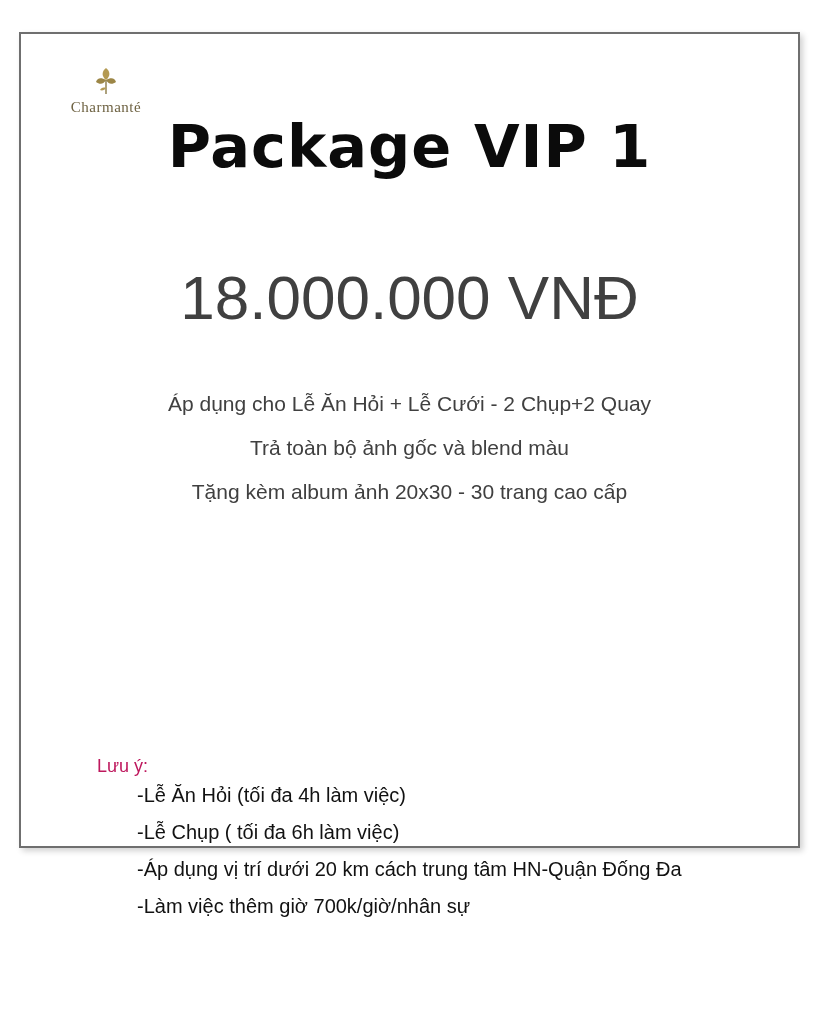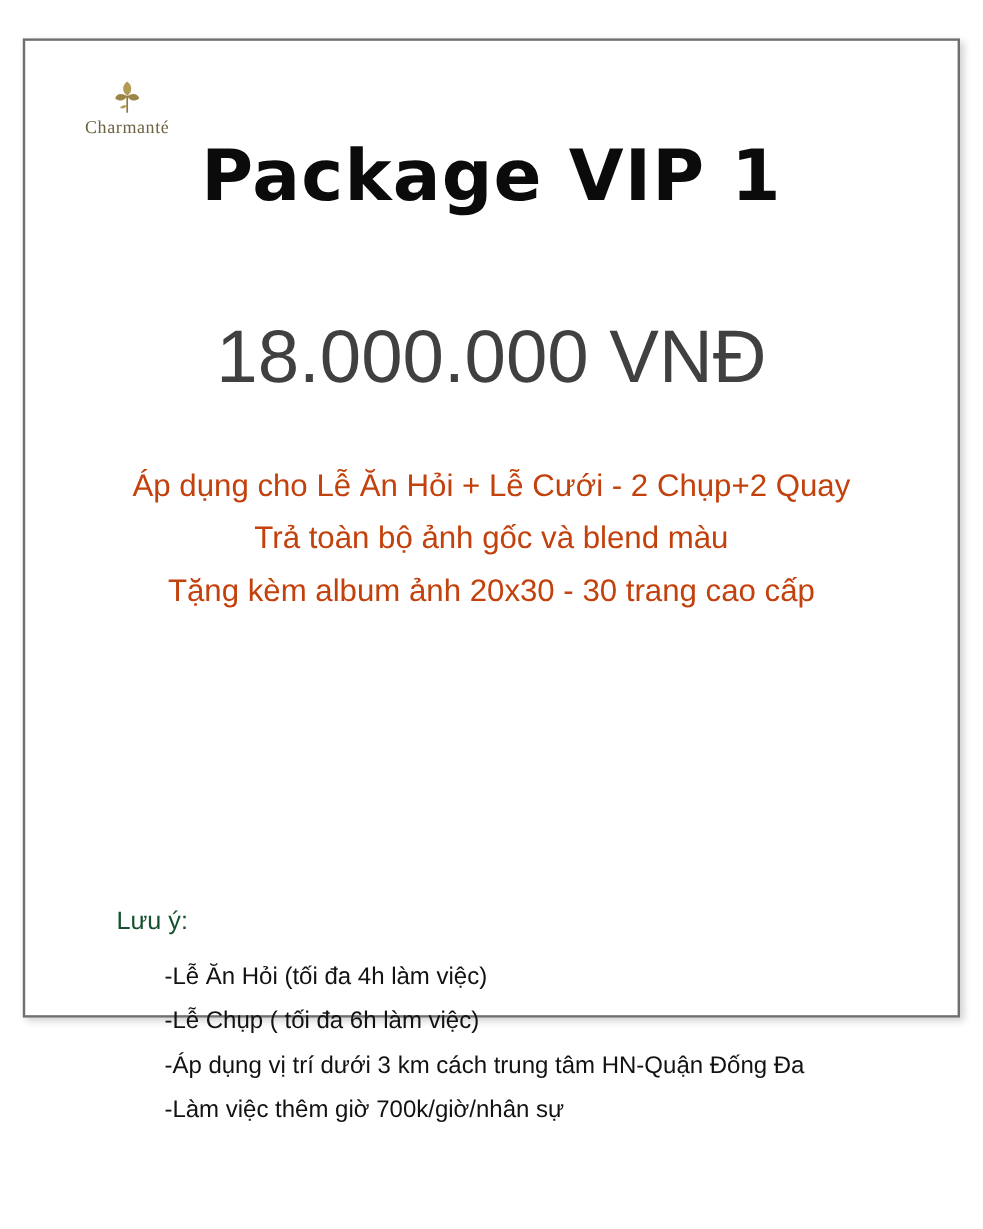--- a/index.html
+++ b/index.html
@@ -79,35 +79,34 @@
     color: #404040;
   }
   .features {
     position: absolute;
     left: 60px;
     right: 60px;
     top: 348px;
     text-align: center;
   }
   .feature-line {
-    font-size: 26px;
+    font-size: 21px;
     line-height: 44px;
-    color: #c2410c;
+    color: #404040;
     white-space: nowrap;
   }
   .notes {
     position: absolute;
     left: 76px;
     top: 722px;
     right: 40px;
   }
   .notes-title {
-    font-size: 21px;
-    color: #14532d;
-    margin-bottom: 16px;
+    font-size: 18px;
+    color: #be185d;
   }
   .note-line {
     font-size: 20px;
     line-height: 37px;
     color: #121212;
     padding-left: 40px;
     white-space: nowrap;
   }
 </style>
 </head>
@@ -136,18 +135,18 @@
     <div class="features">
       <div class="feature-line">Áp dụng cho Lễ Ăn Hỏi + Lễ Cưới - 2 Chụp+2 Quay</div>
       <div class="feature-line">Trả toàn bộ ảnh gốc và blend màu</div>
       <div class="feature-line">Tặng kèm album ảnh 20x30 - 30 trang cao cấp</div>
     </div>
 
     <div class="notes">
       <div class="notes-title">Lưu ý:</div>
       <div class="note-line">-Lễ Ăn Hỏi (tối đa 4h làm việc)</div>
       <div class="note-line">-Lễ Chụp ( tối đa 6h làm việc)</div>
-      <div class="note-line">-Áp dụng vị trí dưới 3 km cách trung tâm HN-Quận Đống Đa</div>
+      <div class="note-line">-Áp dụng vị trí dưới 20 km cách trung tâm HN-Quận Đống Đa</div>
       <div class="note-line">-Làm việc thêm giờ 700k/giờ/nhân sự</div>
     </div>
 
   </div>
 </div>
 
 </body></html>

